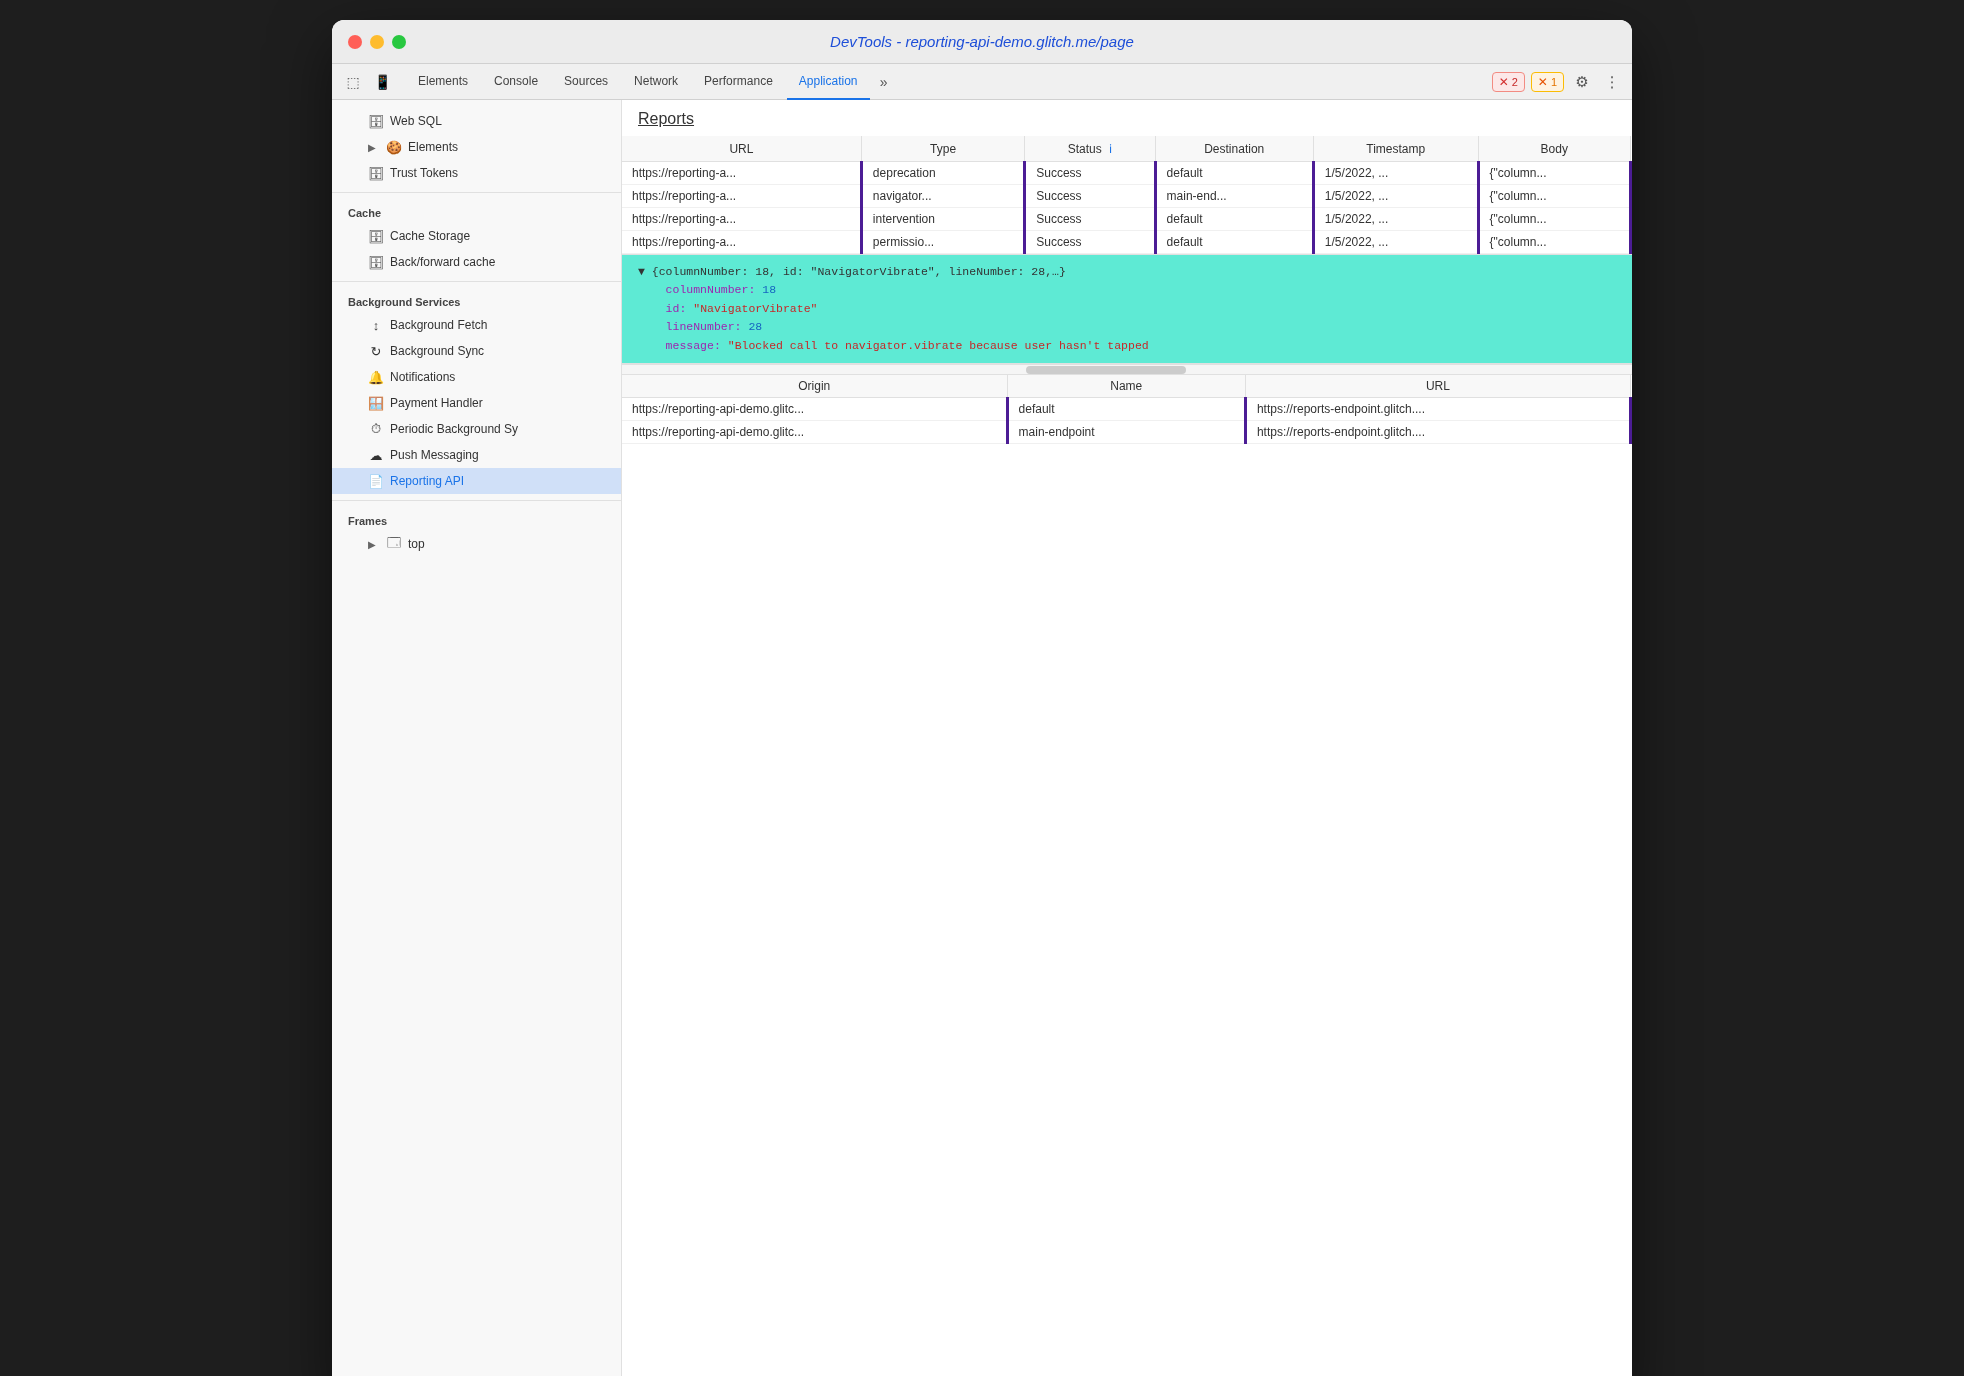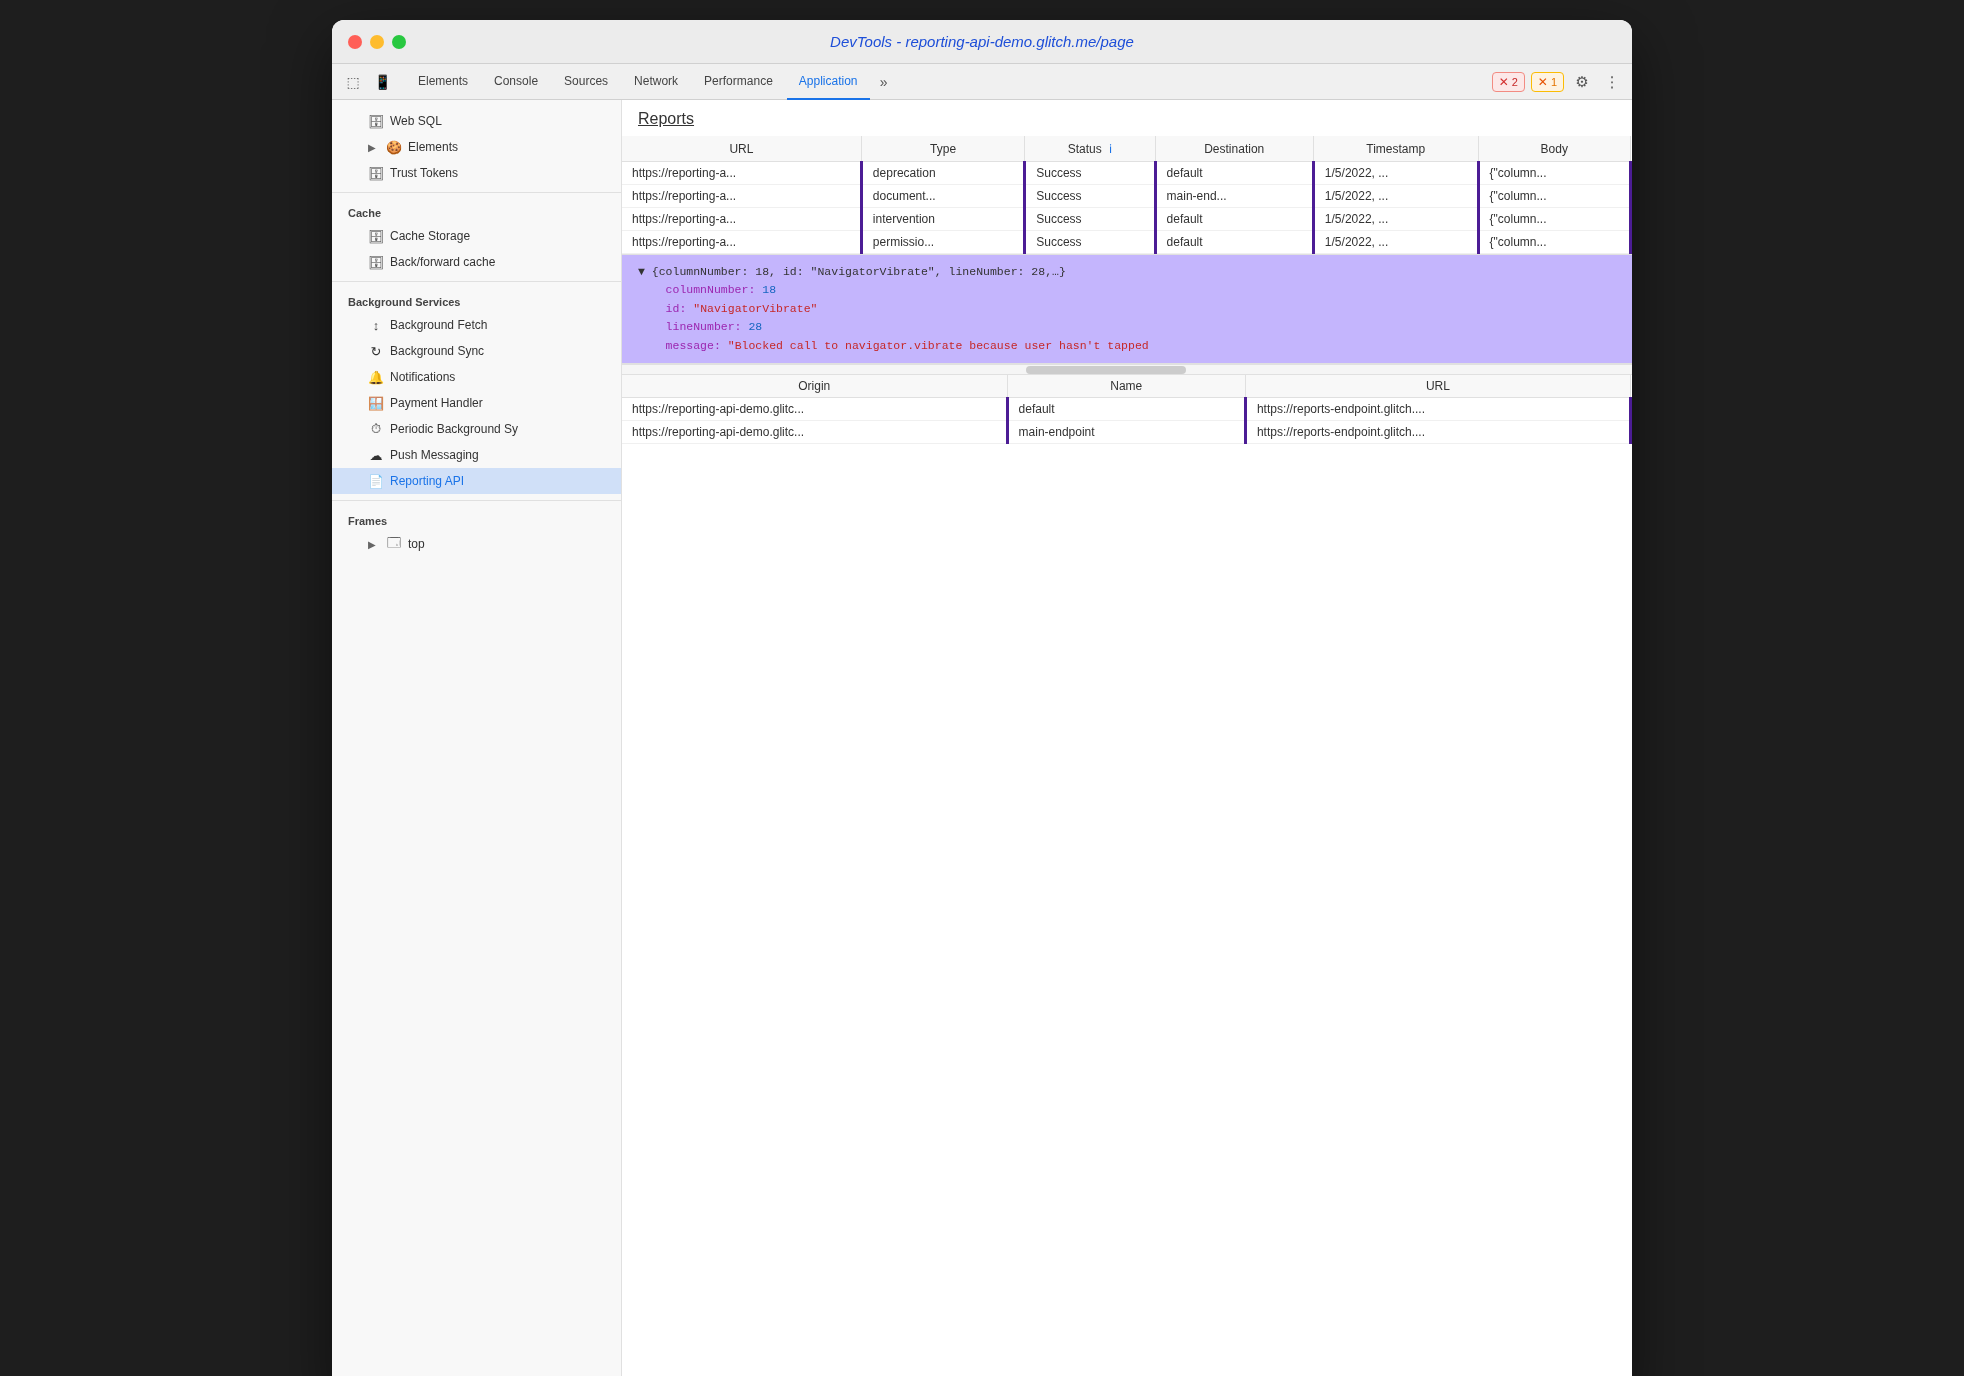--- a/index.html
+++ b/index.html
@@ -226,21 +226,21 @@
       border-bottom: 1px solid #f0f0f0;
       border-right: 3px solid #4c1d95;
       padding: 4px 10px;
       color: #333;
       white-space: nowrap;
       overflow: hidden;
       text-overflow: ellipsis;
       max-width: 160px;
     }
     .code-block {
-      background: #c4b5fd;
+      background: #5eead4;
       border-top: 1px solid #e0e0e0;
       border-bottom: 1px solid #e0e0e0;
       padding: 8px 16px;
       font-family: 'Menlo', 'Monaco', 'Courier New', monospace;
       font-size: 11.5px;
       overflow: hidden;
       position: relative;
     }
     .code-line {
       line-height: 1.6;
@@ -424,21 +424,21 @@
               <tr>
                 <td>https://reporting-a...</td>
                 <td>deprecation</td>
                 <td>Success</td>
                 <td>default</td>
                 <td>1/5/2022, ...</td>
                 <td>{"column...</td>
               </tr>
               <tr>
                 <td>https://reporting-a...</td>
-                <td>document...</td>
+                <td>navigator...</td>
                 <td>Success</td>
                 <td>main-end...</td>
                 <td>1/5/2022, ...</td>
                 <td>{"column...</td>
               </tr>
               <tr>
                 <td>https://reporting-a...</td>
                 <td>intervention</td>
                 <td>Success</td>
                 <td>default</td>

